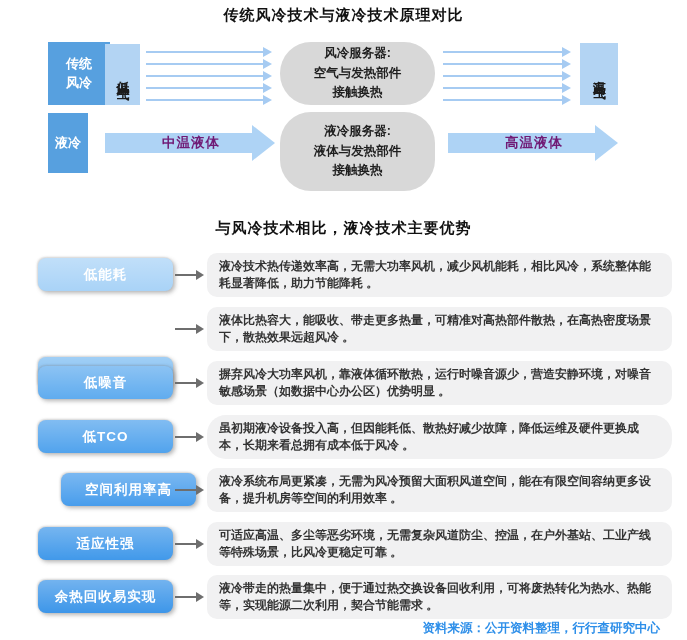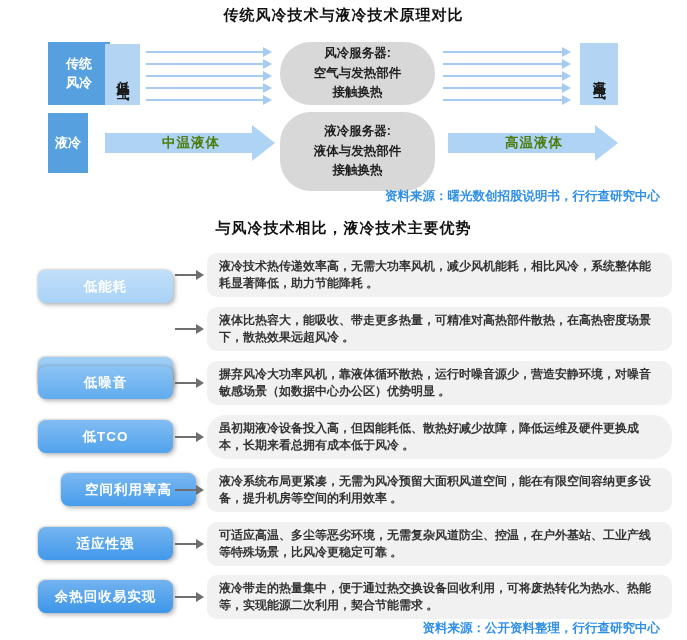--- a/index.html
+++ b/index.html
@@ -28,21 +28,21 @@
                    border-left:9px solid #a6cbf2; border-top:5px solid transparent;
                    border-bottom:5px solid transparent; }
 
   .big-arrow { position:absolute; height:36px; }
   .big-arrow .bar { position:absolute; left:0; right:22px; top:8px; bottom:8px; background:#aed3f5; }
   .big-arrow .head { position:absolute; right:0; top:0; width:0; height:0;
                      border-left:23px solid #aed3f5; border-top:18px solid transparent;
                      border-bottom:18px solid transparent; }
   .big-arrow .lbl { position:absolute; left:0; right:22px; top:0; bottom:0;
                     display:flex; align-items:center; justify-content:center;
-                    color:#4d7c0f; font-weight:bold; font-size:13.5px; letter-spacing:1px;padding-left:24px; }
+                    color:#701a75; font-weight:bold; font-size:13.5px; letter-spacing:1px;padding-left:24px; }
 
   .source { position:absolute; color:#2e8fe9; font-weight:bold; font-size:12.5px; }
 
   
   .adv-btn { position:absolute; left:38px; width:135px; height:33px; border-radius:8px;
              display:flex; align-items:center; justify-content:center;
              color:#fff; font-weight:bold; font-size:13.5px; letter-spacing:1px;
              background-image:linear-gradient(rgba(255,255,255,.28), rgba(255,255,255,0));
              box-shadow:2px 2px 4px rgba(90,90,90,.45), -1px -1px 2px rgba(120,120,120,.25); }
   .adv-arrow { position:absolute; left:175px; width:29px; height:10px; }
@@ -133,25 +133,24 @@
   <div class="gray-box" style="left: 280px; top: 112px; width: 155px; height: 79px; background-color: rgb(216, 216, 216);">液冷服务器:
 液体与发热部件
 接触换热</div>
 
   <div class="big-arrow" style="left:448px; top:125px; width:170px;">
     <div class="bar"></div>
       <div class="head"></div>
     <div class="lbl">高温液体</div>
   </div>
 
-  <div class="source" style="top:188px; right:27px;">资料来源：曙光数创招股说明书，行行查研究中心</div>
 
   <div class="title" style="top:219px;">与风冷技术相比，液冷技术主要优势</div>
 
-  <div class="adv-btn" style="top: 258px; background-color: rgb(169, 211, 247); margin-top: 12px;">低能耗</div>
+  <div class="adv-btn" style="top: 258px; background-color: rgb(169, 211, 247);">低能耗</div>
   <div class="adv-arrow" style="top:270px;">
       <div class="shaft"></div>
       <div class="head"></div>
     </div>
   <div class="adv-box" style="top:253px;">
     <p>液冷技术热传递效率高，无需大功率风机，减少风机能耗，相比风冷，系统整体能耗显著降低，助力节能降耗 。</p>
   </div>
 
   <div class="adv-btn" style="top: 328px; background-color: rgb(124, 188, 242); margin-top: 29px;">高散热</div>
   <div class="adv-arrow" style="top:324px;">

